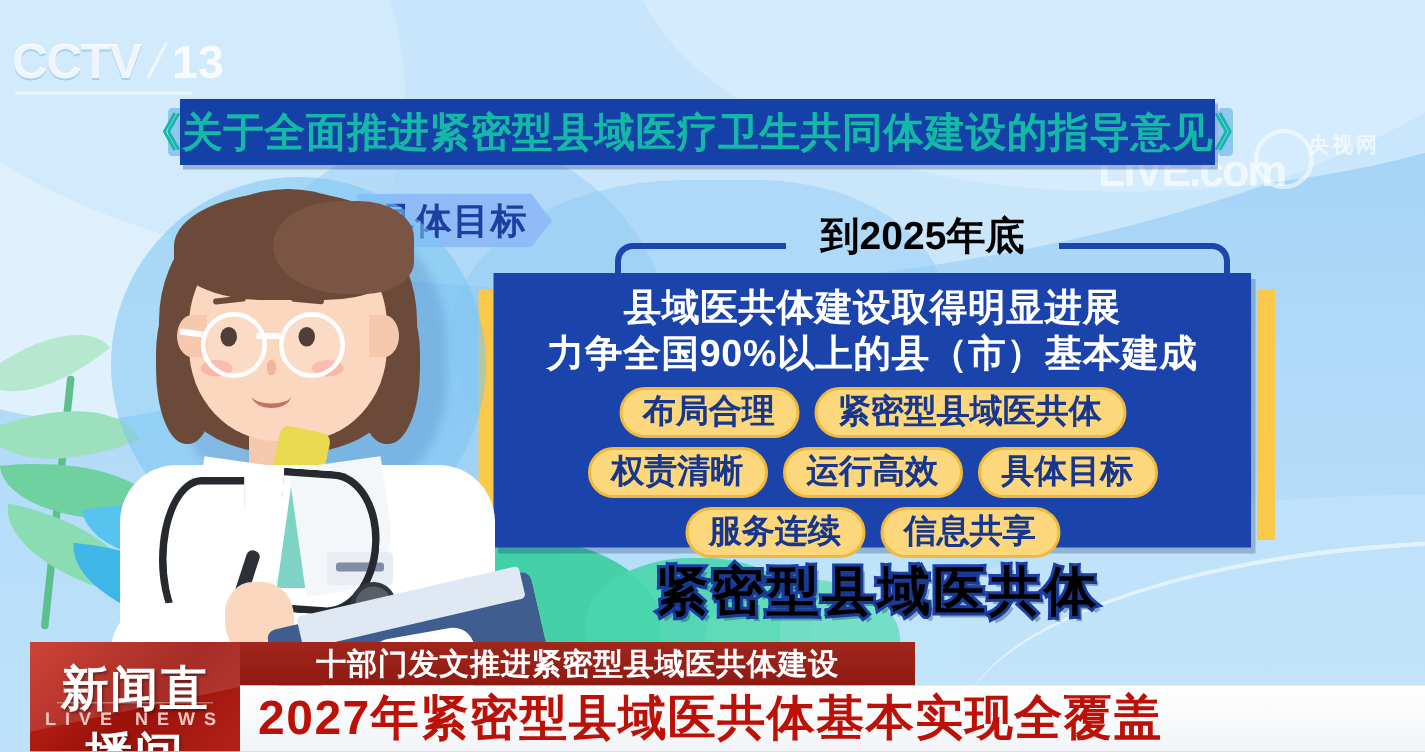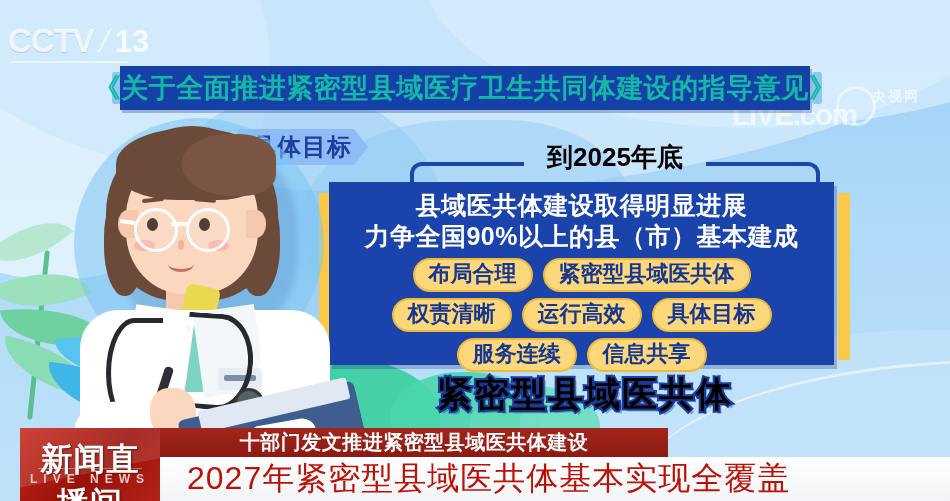--- a/index.html
+++ b/index.html
@@ -381,36 +381,36 @@
     position:absolute;left:150px;top:330px;width:58px;height:34px;
     background:#fbd7c0;border-radius:18px;transform:rotate(-10deg);
   }
   .d-sleeve-l{
     position:absolute;left:186px;top:322px;width:70px;height:44px;
     background:#ffffff;border-radius:14px;transform:rotate(-10deg);
   }
 
   
   .ticker-sub{
-    position:absolute;left:160px;top:428px;width:508px;height:29px;
+    position:absolute;left:160px;top:428px;width:450px;height:29px;
     background:linear-gradient(180deg,#a2261c 0%,#8d1a12 100%);
     display:flex;align-items:center;justify-content:center;
   }
   .ticker-sub .txt{
     color:#ffffff;font-size:20px;font-weight:700;letter-spacing:.5px;
     white-space:nowrap;
   }
   .ticker-main{
     position:absolute;left:160px;top:457px;width:790px;height:44px;
     background:linear-gradient(180deg,#ffffff 0%,#f2f4f7 100%);
     display:flex;align-items:center;
   }
   .ticker-main .txt{
-    color:#bd1108;font-size:32px;font-weight:400;letter-spacing:1px;
-    white-space:nowrap;padding-left:27px;
+    color:#bd1108;font-size:32px;font-weight:700;letter-spacing:1px;
+    white-space:nowrap;padding-left:12px;
   }
   .channel-box{
     position:absolute;left:20px;top:428px;width:140px;height:73px;
     background:linear-gradient(135deg,#c8291c 0%,#9a1109 55%,#b3221a 100%);
     overflow:hidden;
   }
   .channel-gloss{
     position:absolute;left:-10px;top:-20px;width:200px;height:60px;
     background:rgba(255,255,255,.12);transform:rotate(-12deg);
   }

